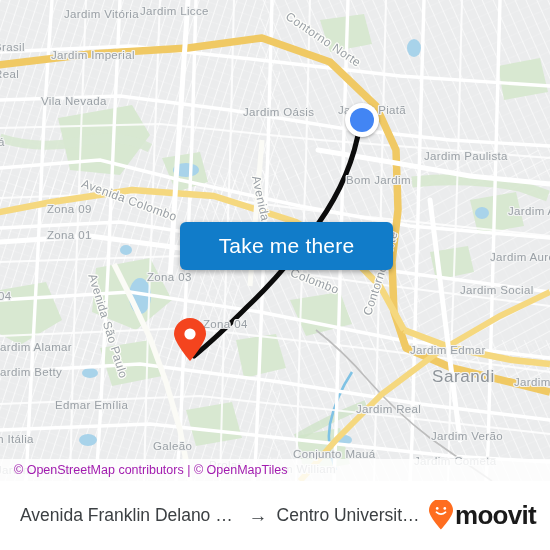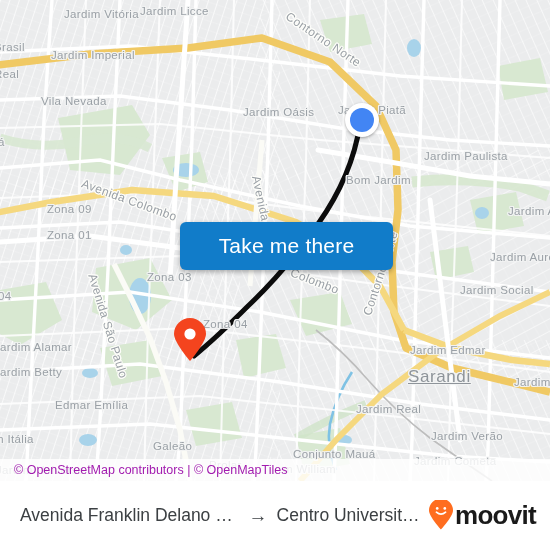--- a/index.html
+++ b/index.html
@@ -333,21 +333,21 @@
         <div class="place" style="left: 55px; top: 399px;">Edmar Emília</div>
         <div class="place" style="left: 356px; top: 403px;">Jardim Real</div>
         <div class="place" style="left: 431px; top: 430px;">Jardim Verão</div>
         <div class="place" style="left: -6px; top: 433px;">m Itália</div>
         <div class="place" style="left: 153px; top: 440px;">Galeão</div>
         <div class="place" style="left: 293px; top: 448px;">Conjunto Mauá</div>
         <div class="place" style="left: 209px; top: 459px;">Prolar</div>
         <div class="place" style="left: 414px; top: 455px;">Jardim Cometa</div>
         <div class="place" style="left: 283px; top: 463px;">m William</div>
         <div class="place" style="left: -4px; top: 464px;">Jardim Universo</div>
-        <div class="place city" style="left: 408px; top: 367px; text-decoration: underline;">Sarandi</div>
+        <div class="place city" style="left: 432px; top: 367px;">Sarandi</div>
       </div>
     <div id="streets-layer">
         <div class="street" style="left: 287px; top: 8px; transform: rotate(34deg);">Contorno Norte</div>
         <div class="street" style="left: 82px; top: 176px; transform: rotate(20deg);">Avenida Colombo</div>
         <div class="street" style="left: 256px; top: 169px; transform: rotate(78deg);">Avenida Tuiuti</div>
         <div class="street" style="left: 92px; top: 267px; transform: rotate(73deg);">Avenida São Paulo</div>
         <div class="street" style="left: 291px; top: 265px; transform: rotate(21deg);">Colombo</div>
         <div class="street" style="left: 367px; top: 308px; transform: rotate(-72deg);">Contorno Norte</div>
       </div>
 

